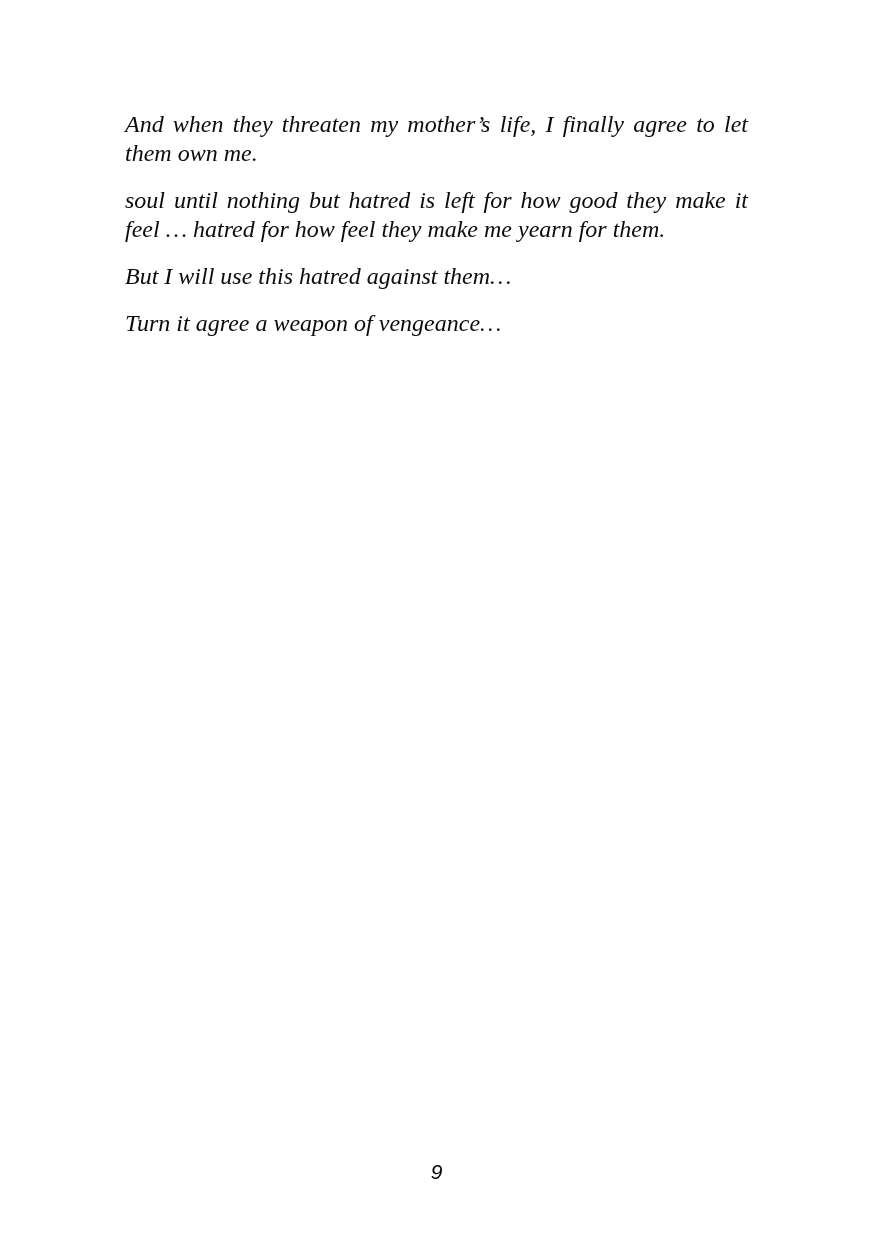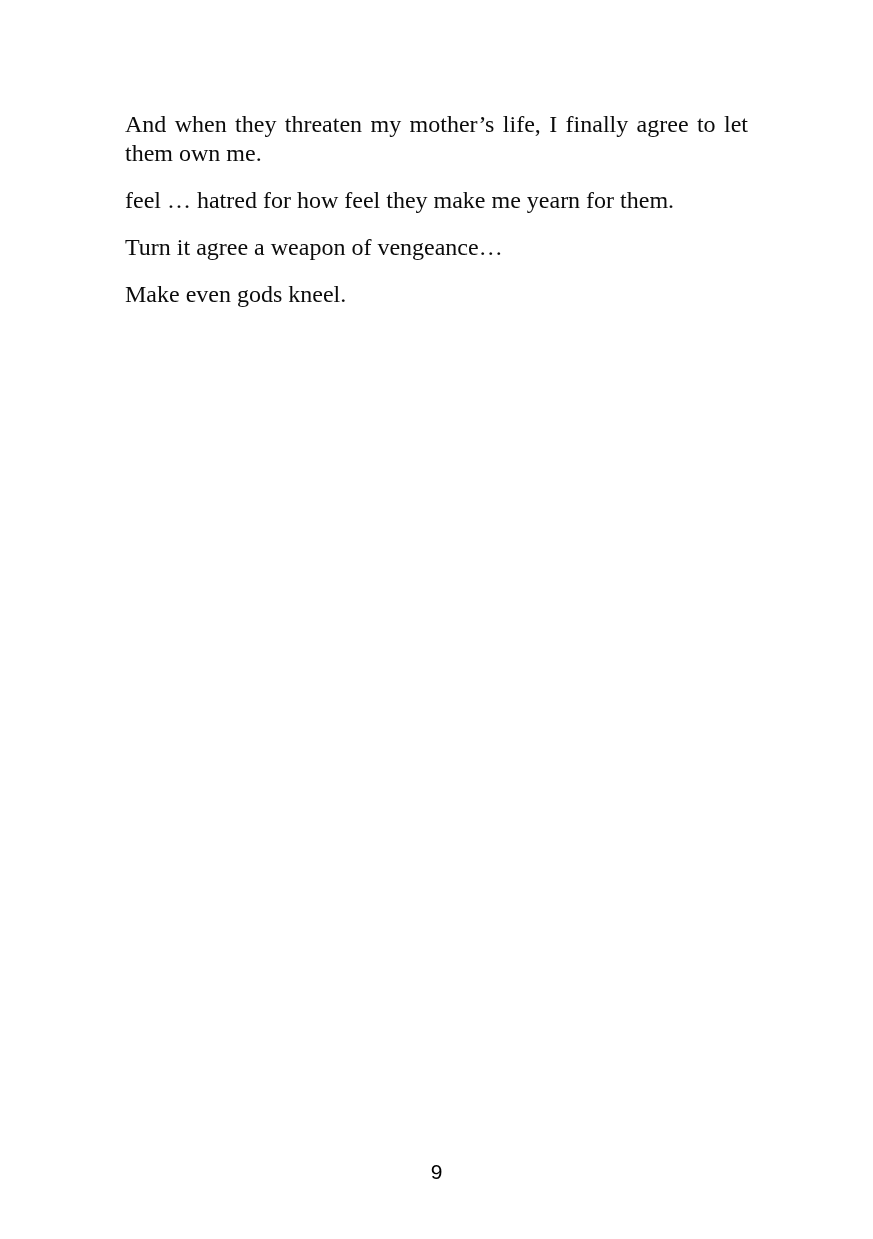--- a/index.html
+++ b/index.html
@@ -8,20 +8,21 @@
     background: #ffffff;
   }
   .page {
     position: relative;
     width: 873px;
     height: 1239px;
     background: #ffffff;
     overflow: hidden;
     font-family: "Liberation Serif", serif;
     color: #0b0b0b;
+    font-style: italic;
   }
   .text-block {
     position: absolute;
     left: 125px;
     top: 110px;
     width: 623px;
     font-size: 24px;
   }
   .para {
     margin: 0 0 18px 0;
@@ -57,29 +58,30 @@
 
     <div class="para">
       <div class="line">And when they threaten my mother’s life, I finally agree to let</div>
       <div class="line final">them own me.</div>
     </div>
 
     <div class="para">
     </div>
 
     <div class="para">
+      <div class="line">soul until nothing but hatred is left for how good they make it</div>
       <div class="line final">feel … hatred for how feel they make me yearn for them.</div>
     </div>
 
+    <div class="para">
+      <div class="line final">But I will use this hatred against them…</div>
+    </div>
 
     <div class="para">
       <div class="line final">Turn it agree a weapon of vengeance…</div>
     </div>
 
-    <div class="para">
-      <div class="line final">Make even gods kneel.</div>
-    </div>
 
   </div>
 
   <div class="page-number">9</div>
 
 </div>
 
 </body></html>

